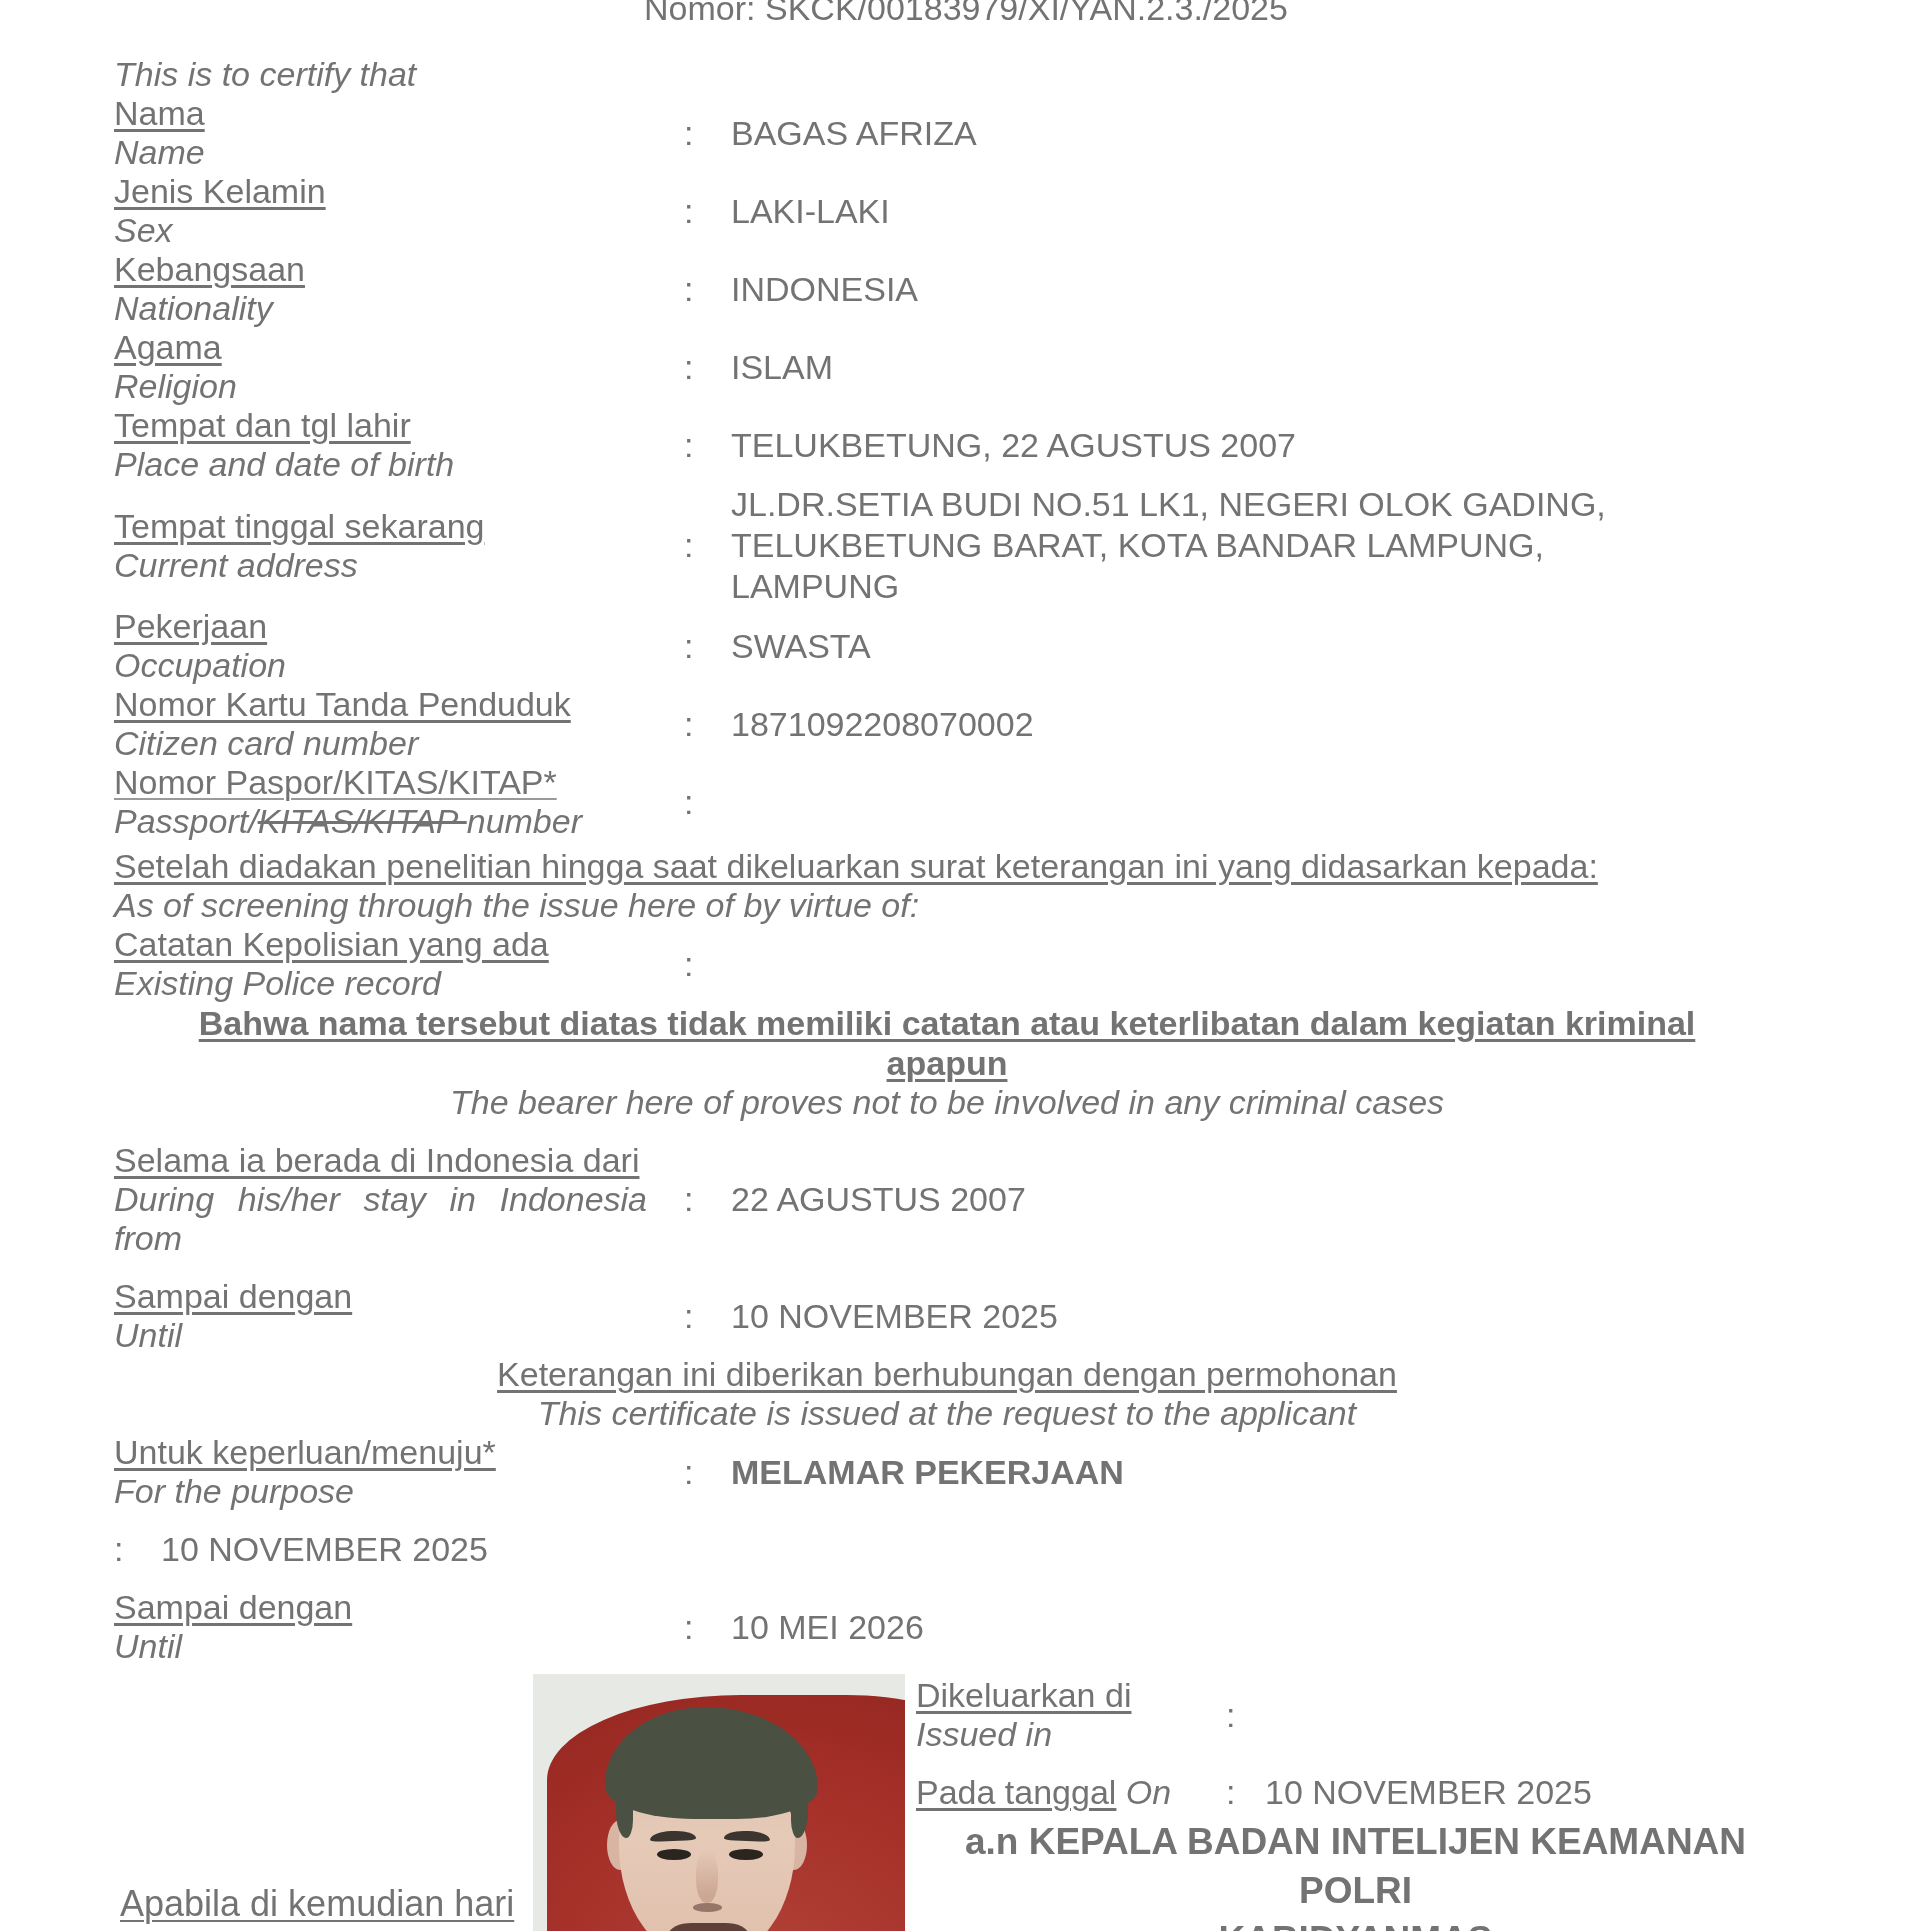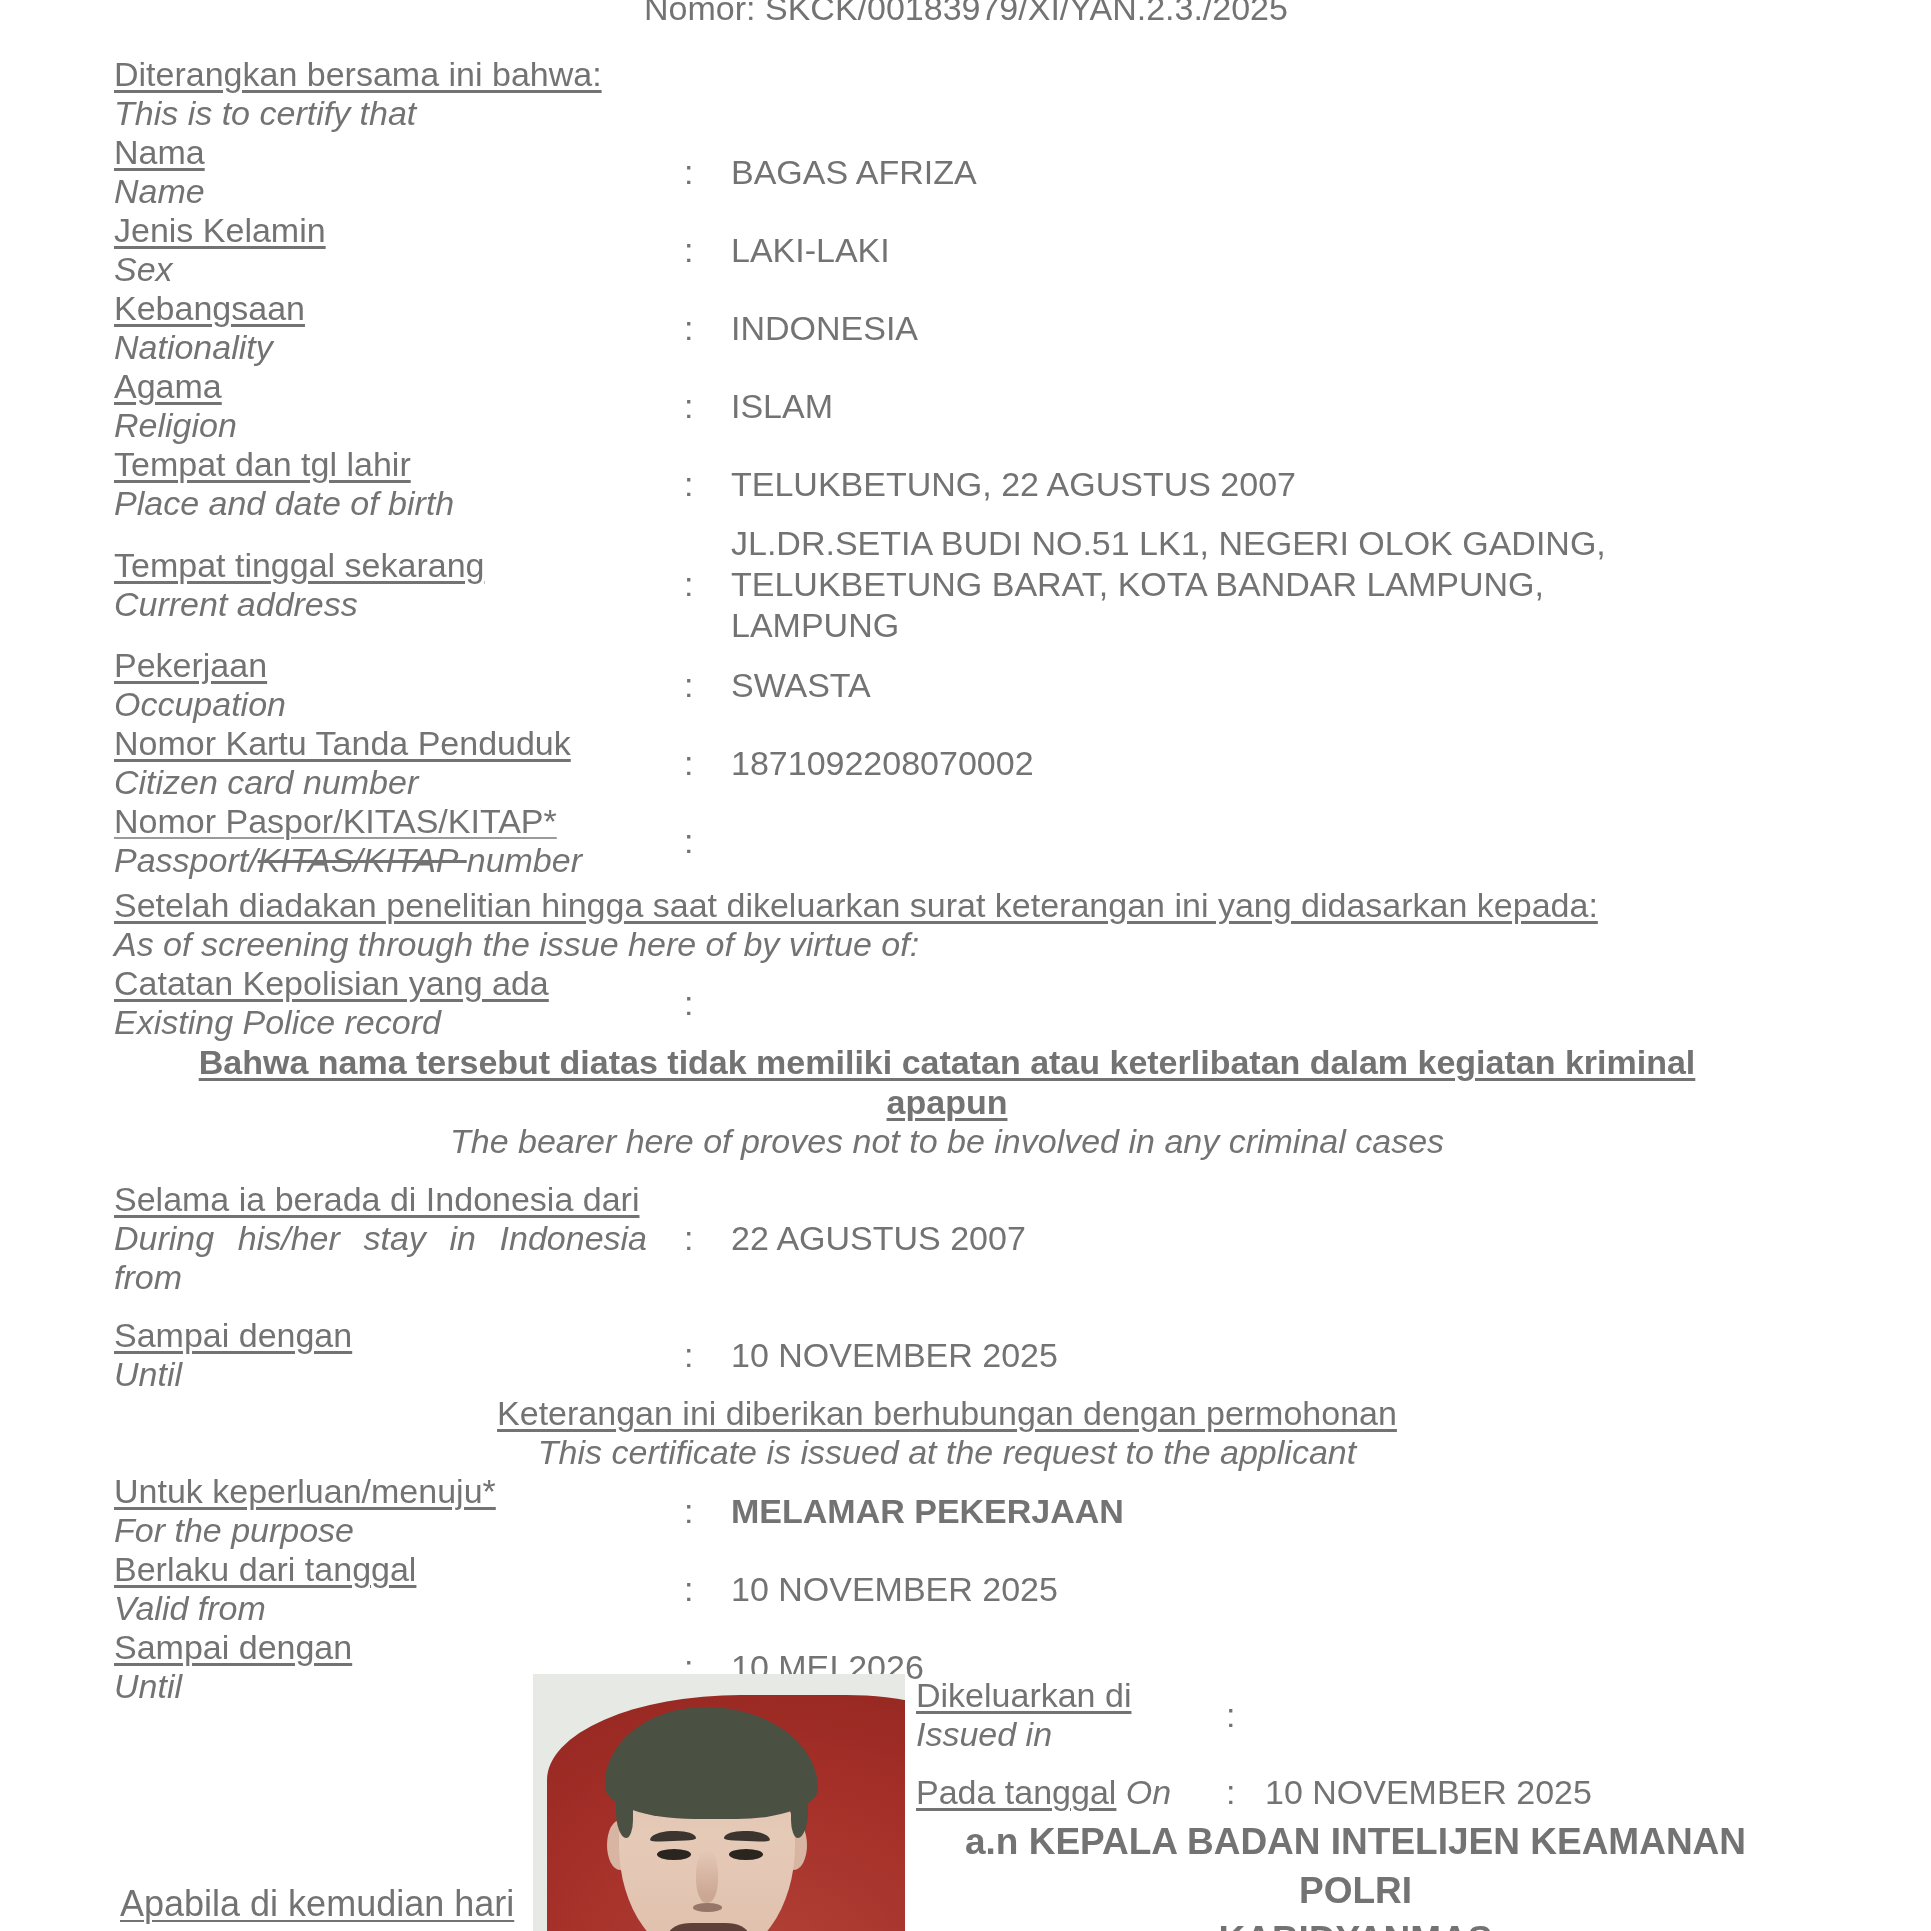--- a/index.html
+++ b/index.html
@@ -111,21 +111,20 @@
 </style>
 </head>
 <body>
 
 <div class="page">
 
   <div class="nomor-line">Nomor: SKCK/00183979/XI/YAN.2.3./2025</div>
 
   <div class="content">
 
-    <div class="u">Diterangkan bersama ini bahwa:</div>
     <div class="it">This is to certify that</div>
 
     <div class="frow">
       <div class="lbl">
         <span class="line u">Nama</span>
         <span class="line it">Name</span>
       </div>
       <div class="colon">:</div>
       <div class="val">BAGAS AFRIZA</div>
     </div>
@@ -243,24 +242,20 @@
     <div class="frow">
       <div class="lbl">
         <span class="line u">Untuk keperluan/menuju*</span>
         <span class="line it">For the purpose</span>
       </div>
       <div class="colon">:</div>
       <div class="val val-bold">MELAMAR PEKERJAAN</div>
     </div>
 
     <div class="frow">
-      <div class="lbl">
-        <span class="line u">Berlaku dari tanggal</span>
-        <span class="line it">Valid from</span>
-      </div>
       <div class="colon">:</div>
       <div class="val">10 NOVEMBER 2025</div>
     </div>
 
     <div class="frow">
       <div class="lbl">
         <span class="line u">Sampai dengan</span>
         <span class="line it">Until</span>
       </div>
       <div class="colon">:</div>

